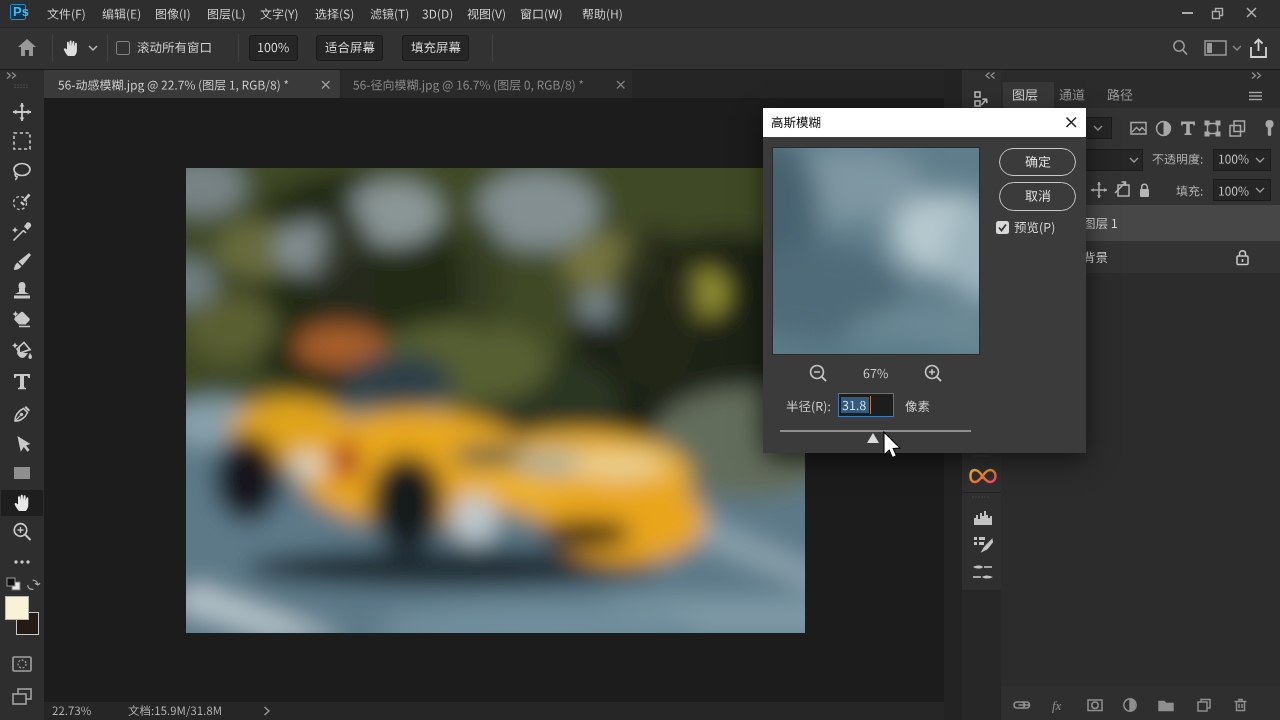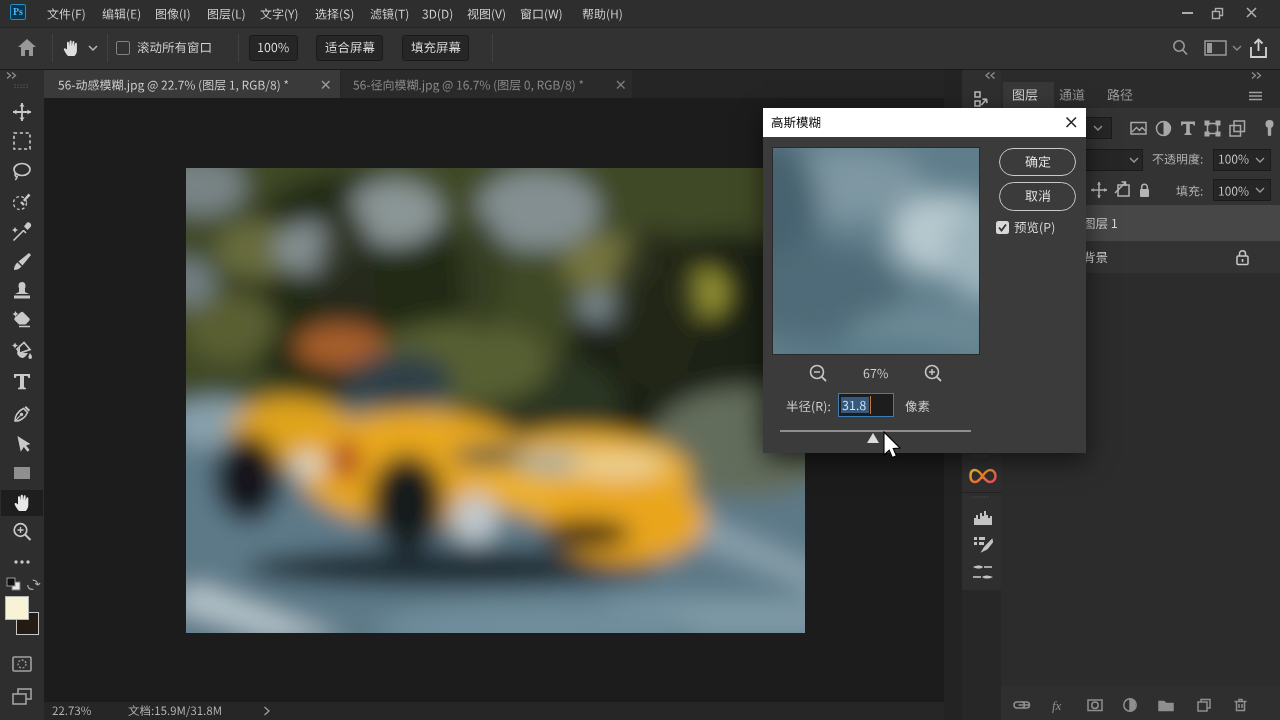--- a/index.html
+++ b/index.html
@@ -5,21 +5,21 @@
     <div class="abs" style="left:0;top:27px;width:1280px;height:43px;background:#323232;border-top:1px solid #262626;border-bottom:1px solid #1a1a1a"></div>
     <div class="abs" style="left:0;top:70px;width:44px;height:650px;background:#2e2e2e"></div>
     <div class="abs" style="left:44px;top:70px;width:900px;height:28px;background:#252525"></div>
     <div class="abs" style="left:44px;top:98px;width:900px;height:604px;background:#1c1c1c"></div>
     <div class="abs" style="left:44px;top:702px;width:900px;height:18px;background:#262626"></div>
     <div class="abs" style="left:944px;top:70px;width:18px;height:650px;background:#232323"></div>
     <div class="abs" style="left:962px;top:70px;width:39px;height:520px;background:#2f2f2f"></div>
     <div class="abs" style="left:962px;top:590px;width:39px;height:130px;background:#272727"></div>
     <div class="abs" style="left:1001px;top:70px;width:279px;height:650px;background:#333333"></div>
     <div class="abs" style="left:10px;top:4px;width:16px;height:16px;background:#07354f;border:1.5px solid #2090cc;border-radius:2px"></div>
-    <div class="abs" style="left:13px;top:7px;font-family:Liberation Serif, serif;font-size:10px;font-weight:bold;color:#52b7e8;line-height:10px">Ps</div>
+    <div class="abs" style="left:13px;top:7px;font-family:Liberation Sans, sans-serif;font-size:13px;font-weight:bold;color:#52b7e8;line-height:10px">Ps</div>
     <svg style="position:absolute;left:47.0px;top:4.5px;" width="38.7" height="18.0">
       <path d="M5.1 -9.9C5.4 -9.3 5.8 -8.5 6 -8L7 -8.3C6.8 -8.8 6.4 -9.6 6 -10.2ZM0.6 -8V-7.1H2.5C3.2 -5.3 4.1 -3.7 5.4 -2.4C4 -1.3 2.4 -0.5 0.4 0.1C0.6 0.3 0.9 0.7 1 0.9C3 0.3 4.7 -0.6 6 -1.8C7.4 -0.6 9 0.3 11 0.9C11.1 0.6 11.4 0.2 11.6 0C9.7 -0.4 8.1 -1.3 6.7 -2.4C7.9 -3.6 8.9 -5.2 9.6 -7.1H11.4V-8ZM6 -3C4.9 -4.2 4 -5.5 3.4 -7.1H8.5C7.9 -5.5 7.1 -4.1 6 -3Z M15.8 -4.1V-3.2H19.2V1H20.1V-3.2H23.4V-4.1H20.1V-6.7H22.9V-7.6H20.1V-9.9H19.2V-7.6H17.6C17.8 -8.2 17.9 -8.7 18 -9.3L17.2 -9.5C16.9 -7.9 16.4 -6.4 15.7 -5.4C15.9 -5.3 16.3 -5 16.5 -4.9C16.8 -5.4 17.1 -6 17.4 -6.7H19.2V-4.1ZM15.2 -10C14.6 -8.2 13.5 -6.4 12.4 -5.2C12.5 -5 12.8 -4.6 12.9 -4.4C13.3 -4.8 13.6 -5.2 14 -5.8V0.9H14.9V-7.2C15.3 -8 15.7 -8.9 16.1 -9.8Z M26.9 2.4 27.5 2.1C26.5 0.3 26 -1.7 26 -3.7C26 -5.8 26.5 -7.8 27.5 -9.5L26.9 -9.8C25.8 -8 25.1 -6.1 25.1 -3.7C25.1 -1.4 25.8 0.6 26.9 2.4Z M29.3 0H30.4V-3.9H33.7V-4.9H30.4V-7.9H34.3V-8.8H29.3Z M35.9 2.4C37 0.6 37.6 -1.4 37.6 -3.7C37.6 -6.1 37 -8 35.9 -9.8L35.2 -9.5C36.2 -7.8 36.7 -5.8 36.7 -3.7C36.7 -1.7 36.2 0.3 35.2 2.1Z" fill="#d4d4d4" transform="translate(0,13.56)"></path>
     </svg>
     <svg style="position:absolute;left:102.0px;top:4.5px;" width="39.2" height="18.0">
       <path d="M0.5 -0.6 0.7 0.2C1.7 -0.2 2.9 -0.7 4.2 -1.2L4 -2C2.7 -1.5 1.4 -0.9 0.5 -0.6ZM0.7 -5.1C0.9 -5.2 1.2 -5.2 2.5 -5.4C2 -4.6 1.6 -4 1.4 -3.8C1 -3.3 0.8 -3 0.5 -3C0.6 -2.8 0.8 -2.4 0.8 -2.2C1 -2.3 1.4 -2.4 4.1 -3.1C4 -3.3 4 -3.6 4 -3.8L2 -3.4C2.9 -4.5 3.7 -5.8 4.4 -7.2L3.6 -7.6C3.4 -7.1 3.2 -6.6 2.9 -6.2L1.6 -6.1C2.3 -7.1 3 -8.5 3.4 -9.8L2.6 -10.1C2.1 -8.6 1.3 -7 1.1 -6.6C0.9 -6.2 0.7 -6 0.5 -5.9C0.6 -5.7 0.7 -5.3 0.7 -5.1ZM7.5 -4.2V-2.4H6.5V-4.2ZM8.1 -4.2H9V-2.4H8.1ZM5.8 -4.9V0.9H6.5V-1.7H7.5V0.6H8.1V-1.7H9V0.6H9.6V-1.7H10.5V0.1C10.5 0.2 10.4 0.2 10.3 0.2C10.2 0.2 10 0.2 9.8 0.2C9.9 0.4 9.9 0.7 10 0.9C10.4 0.9 10.7 0.9 10.9 0.7C11.1 0.6 11.2 0.4 11.2 0.1V-5L10.5 -4.9ZM9.6 -4.2H10.5V-2.4H9.6ZM7.3 -9.9C7.5 -9.6 7.6 -9.1 7.8 -8.8H5V-6.2C5 -4.3 4.9 -1.7 3.8 0.3C3.9 0.3 4.3 0.6 4.5 0.8C5.6 -1.2 5.8 -4 5.8 -6H11V-8.8H8.7C8.6 -9.2 8.4 -9.7 8.1 -10.2ZM5.8 -8H10.2V-6.7H5.8Z M18.6 -9H21.8V-7.8H18.6ZM17.8 -9.7V-7.1H22.7V-9.7ZM13 -4C13.1 -4.1 13.4 -4.2 13.8 -4.2H14.9V-2.4L12.5 -2L12.7 -1.1L14.9 -1.6V0.9H15.8V-1.8L17.1 -2L17.1 -2.8L15.8 -2.6V-4.2H16.9V-5H15.8V-6.8H14.9V-5H13.8C14.1 -5.8 14.4 -6.8 14.7 -7.8H16.9V-8.7H15C15.1 -9.1 15.2 -9.5 15.2 -9.9L14.4 -10.1C14.3 -9.6 14.2 -9.1 14.1 -8.7H12.6V-7.8H13.9C13.6 -6.8 13.4 -6 13.3 -5.7C13.1 -5.2 12.9 -4.8 12.7 -4.8C12.8 -4.6 12.9 -4.2 13 -4ZM21.8 -5.7V-4.6H18.7V-5.7ZM16.8 -0.9 16.9 -0.1 21.8 -0.5V1H22.6V-0.6L23.5 -0.6L23.5 -1.4L22.6 -1.3V-5.7H23.4V-6.4H17.1V-5.7H17.9V-1ZM21.8 -3.9V-2.9H18.7V-3.9ZM21.8 -2.2V-1.3L18.7 -1V-2.2Z M26.9 2.4 27.5 2.1C26.5 0.3 26 -1.7 26 -3.7C26 -5.8 26.5 -7.8 27.5 -9.5L26.9 -9.8C25.8 -8 25.1 -6.1 25.1 -3.7C25.1 -1.4 25.8 0.6 26.9 2.4Z M29.3 0H34.5V-0.9H30.4V-4.2H33.7V-5.1H30.4V-7.9H34.3V-8.8H29.3Z M36.3 2.4C37.4 0.6 38.1 -1.4 38.1 -3.7C38.1 -6.1 37.4 -8 36.3 -9.8L35.6 -9.5C36.7 -7.8 37.2 -5.8 37.2 -3.7C37.2 -1.7 36.7 0.3 35.6 2.1Z" fill="#d4d4d4" transform="translate(0,13.56)"></path>
     </svg>
     <svg style="position:absolute;left:155.0px;top:4.5px;" width="35.6" height="18.0">
       <path d="M4.5 -3.3C5.5 -3.1 6.7 -2.7 7.4 -2.4L7.7 -3C7.1 -3.3 5.8 -3.7 4.9 -3.9ZM3.3 -1.8C5 -1.6 7 -1.1 8.2 -0.7L8.6 -1.4C7.4 -1.8 5.3 -2.3 3.7 -2.4ZM1 -9.6V1H1.9V0.5H10.1V1H11V-9.6ZM1.9 -0.3V-8.7H10.1V-0.3ZM5 -8.5C4.4 -7.5 3.3 -6.6 2.3 -6C2.5 -5.8 2.8 -5.6 2.9 -5.4C3.3 -5.7 3.7 -6 4 -6.3C4.4 -5.9 4.8 -5.5 5.3 -5.2C4.3 -4.7 3.2 -4.4 2.1 -4.2C2.2 -4 2.4 -3.6 2.5 -3.4C3.7 -3.7 5 -4.1 6.1 -4.8C7.1 -4.2 8.2 -3.8 9.4 -3.6C9.5 -3.8 9.7 -4.1 9.9 -4.2C8.8 -4.4 7.8 -4.8 6.8 -5.2C7.7 -5.8 8.5 -6.5 9 -7.3L8.5 -7.6L8.3 -7.5H5.2C5.4 -7.8 5.6 -8 5.7 -8.2ZM4.5 -6.8 4.6 -6.8H7.7C7.3 -6.4 6.7 -6 6.1 -5.6C5.5 -5.9 4.9 -6.3 4.5 -6.8Z M17.8 -8.5H20C19.8 -8.2 19.5 -7.8 19.3 -7.5H17C17.3 -7.9 17.6 -8.2 17.8 -8.5ZM17.8 -10.1C17.3 -9.1 16.4 -7.8 15.1 -6.9C15.3 -6.7 15.5 -6.5 15.7 -6.3C15.9 -6.4 16.1 -6.6 16.3 -6.8V-5H18.2C17.6 -4.5 16.7 -3.9 15.4 -3.6C15.6 -3.4 15.9 -3.1 16 -3C17 -3.3 17.8 -3.8 18.4 -4.2C18.6 -4 18.8 -3.8 18.9 -3.6C18.1 -2.9 16.6 -2.2 15.4 -1.8C15.6 -1.7 15.8 -1.4 15.9 -1.2C17 -1.6 18.4 -2.4 19.2 -3.1C19.4 -2.9 19.5 -2.7 19.5 -2.4C18.6 -1.5 16.8 -0.6 15.3 -0.1C15.5 0 15.7 0.3 15.9 0.5C17.2 0.1 18.7 -0.8 19.7 -1.7C19.8 -0.9 19.7 -0.3 19.4 -0C19.2 0.2 19.1 0.2 18.8 0.2C18.6 0.2 18.3 0.2 18 0.1C18.2 0.4 18.2 0.7 18.3 0.9C18.5 0.9 18.8 0.9 19 0.9C19.4 0.9 19.7 0.9 20 0.5C20.6 0 20.7 -1.2 20.3 -2.5L20.9 -2.8C21.3 -1.5 22.1 -0.3 23.1 0.3C23.2 0.1 23.4 -0.3 23.6 -0.4C22.7 -0.9 22 -1.9 21.6 -3.1C22 -3.3 22.5 -3.6 22.9 -3.9L22.3 -4.4C21.7 -4 20.9 -3.5 20.1 -3.1C19.8 -3.7 19.5 -4.2 18.9 -4.6L19.2 -5H22.8V-7.5H20.2C20.6 -8 20.9 -8.4 21.2 -8.9L20.7 -9.3L20.5 -9.2H18.3L18.7 -9.9ZM17.1 -6.9H19.2C19.2 -6.5 19.1 -6.1 18.8 -5.6H17.1ZM20 -6.9H21.9V-5.6H19.6C19.9 -6.1 20 -6.5 20 -6.9ZM15.1 -10C14.5 -8.2 13.5 -6.4 12.3 -5.2C12.5 -5 12.8 -4.6 12.9 -4.4C13.2 -4.7 13.6 -5.2 13.9 -5.7V0.9H14.8V-7.1C15.2 -7.9 15.7 -8.9 16 -9.8Z M26.9 2.4 27.5 2.1C26.5 0.3 26 -1.7 26 -3.7C26 -5.8 26.5 -7.8 27.5 -9.5L26.9 -9.8C25.8 -8 25.1 -6.1 25.1 -3.7C25.1 -1.4 25.8 0.6 26.9 2.4Z M29.3 0H30.4V-8.8H29.3Z M32.8 2.4C33.9 0.6 34.5 -1.4 34.5 -3.7C34.5 -6.1 33.9 -8 32.8 -9.8L32.1 -9.5C33.1 -7.8 33.6 -5.8 33.6 -3.7C33.6 -1.7 33.1 0.3 32.1 2.1Z" fill="#d4d4d4" transform="translate(0,13.56)"></path>
     </svg>
     <svg style="position:absolute;left:207.0px;top:4.5px;" width="38.6" height="18.0">

